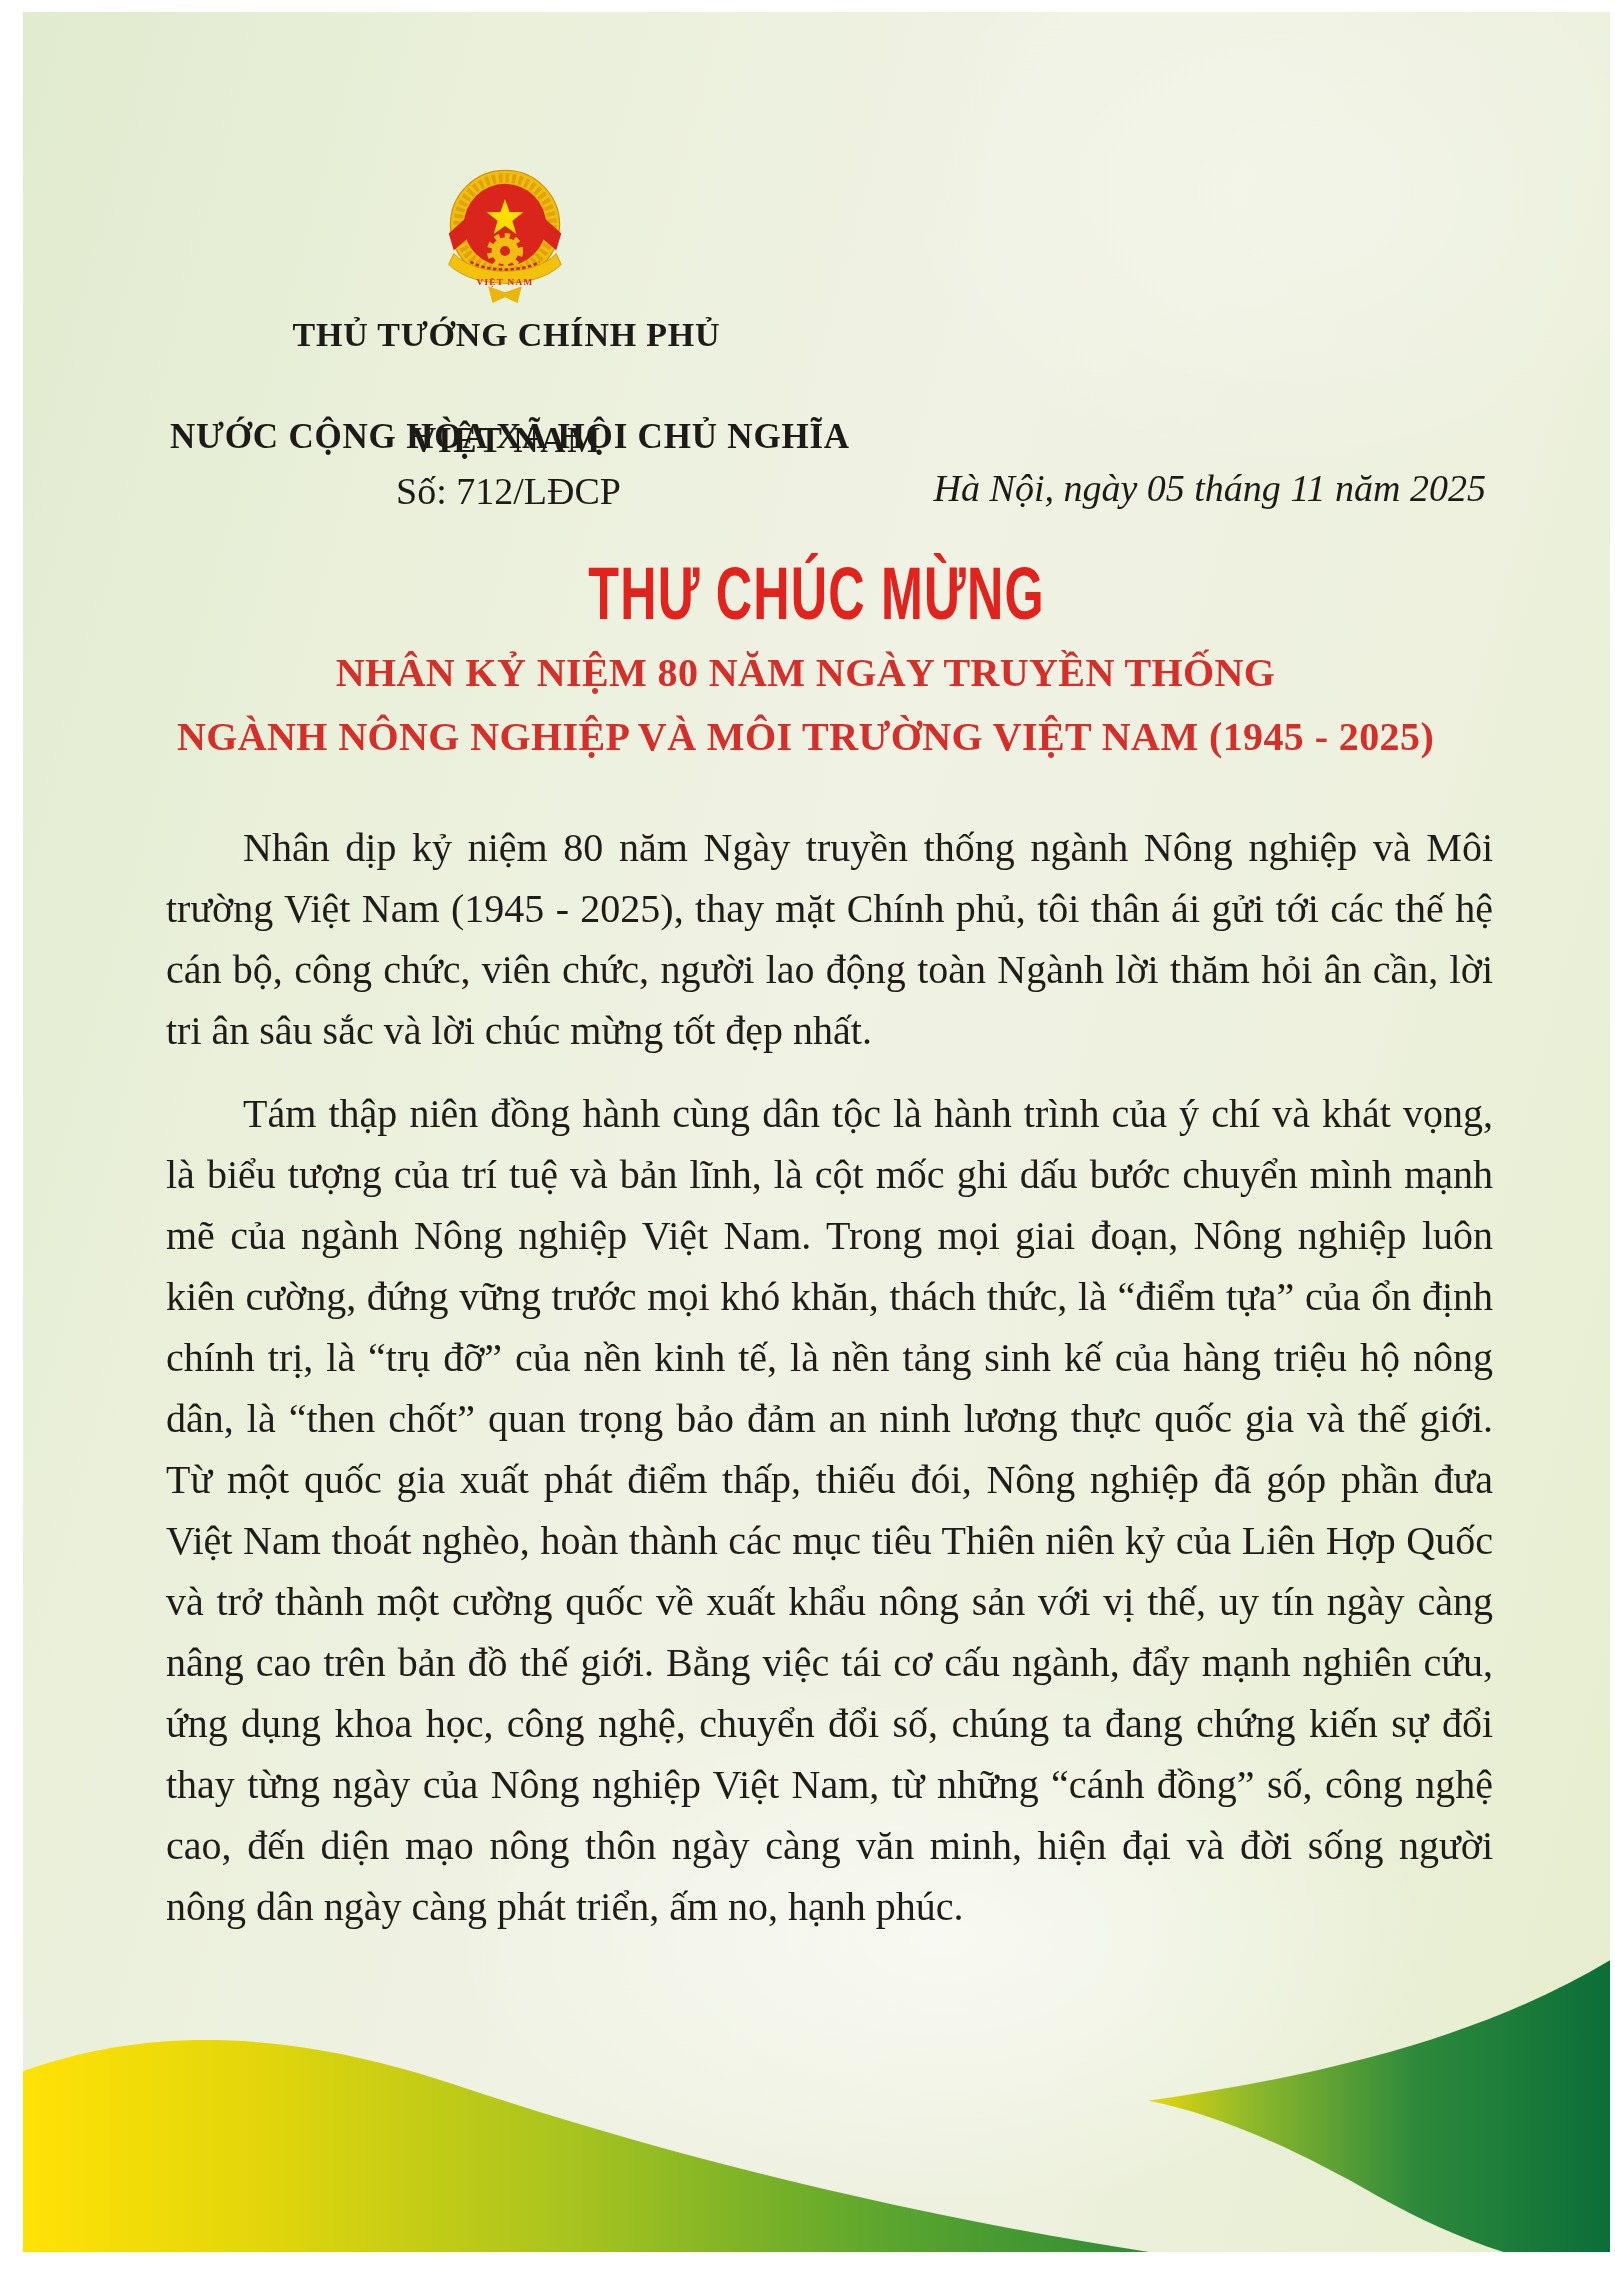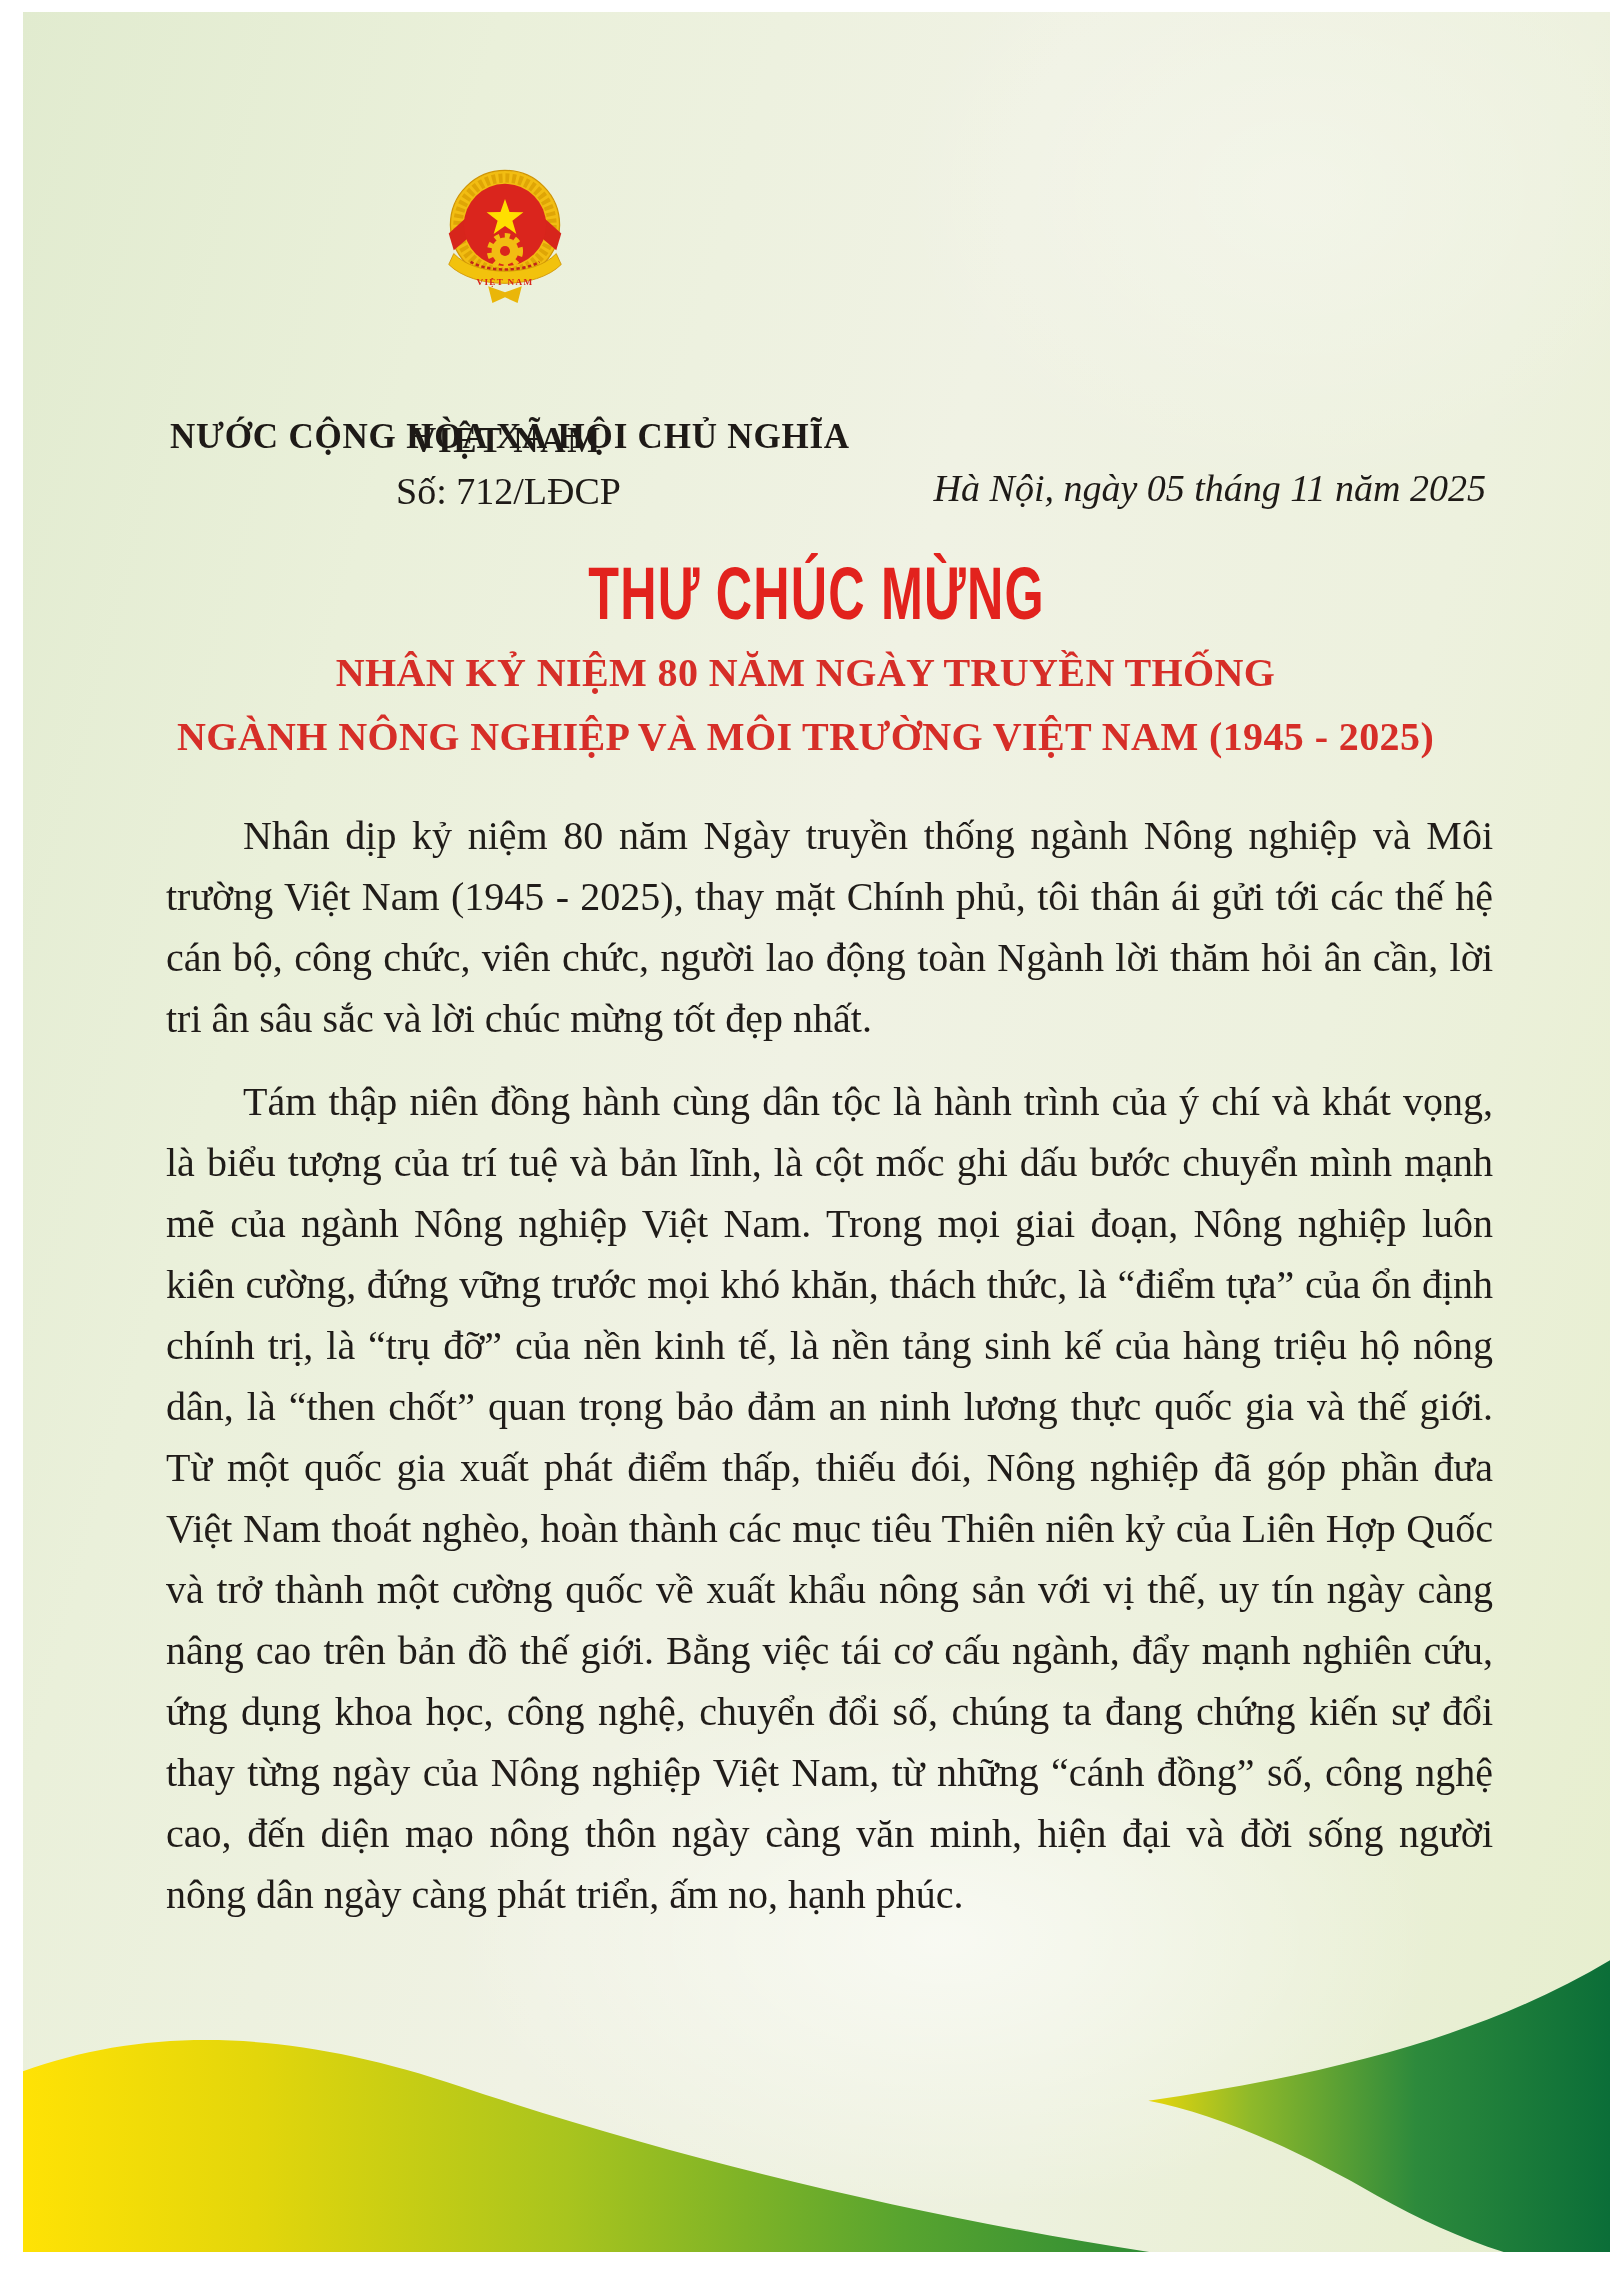--- a/index.html
+++ b/index.html
@@ -36,21 +36,21 @@
     position:absolute;left:0;width:1615px;margin-left:-25px;text-align:center;
     font-size:40px;font-weight:bold;color:#d62e28;white-space:nowrap;letter-spacing:0.4px;
   }
   #subtitle1{top:637px;}
   #subtitle2{top:701px;}
 
   #body-text{
     position:absolute;left:143px;top:789px;width:1327px;
     font-size:40px;line-height:61px;color:#201c19;text-align:justify;
   }
-  #body-text p{margin:4px 0 22px 0;text-indent:77px;}
+  #body-text p{margin:16px 0 22px 0;text-indent:77px;}
 
   #emblem{position:absolute;left:419px;top:154px;width:126px;height:139px;}
   #bottom-art{position:absolute;left:0;top:1923px;width:1587px;height:339px;}
 </style>
 </head>
 <body>
 
 <div id="stage">
   <div id="page">
 
@@ -66,20 +66,21 @@
         <circle cx="75" cy="101" r="18" fill="none" stroke="#f2bd12" stroke-width="7" stroke-dasharray="6 6"></circle>
         <circle cx="75" cy="101" r="16" fill="#f2bd12"></circle>
         <circle cx="75" cy="101" r="6" fill="#da251d"></circle>
       </g>
       <path d="M14,104 C40,132 110,132 136,104 L142,117 C112,147 38,147 8,117 Z" fill="#f2c20d" stroke="#cf9404" stroke-width="1"></path>
       <path d="M34,114 C55,126 95,126 116,114" stroke="#c2241a" stroke-width="3" stroke-dasharray="4 3" fill="none"></path>
       <text x="75" y="141" text-anchor="middle" font-size="11" font-weight="bold" letter-spacing="1.5" fill="#d7251c" font-family="Liberation Serif, serif">VIỆT NAM</text>
       <path d="M55,143 L75,150 L95,143 L90,163 L75,156 L60,163 Z" fill="#eab609"></path>
     </svg>
 
+    <div class="hdr" id="hdr-agency">THỦ TƯỚNG CHÍNH PHỦ</div>
     <div class="hdr" id="hdr-nation1">NƯỚC CỘNG HÒA XÃ HỘI CHỦ NGHĨA</div>
     <div class="hdr" id="hdr-nation2">VIỆT NAM</div>
     <div id="doc-number">Số: 712/LĐCP</div>
     <div id="date-line">Hà Nội, ngày 05 tháng 11 năm 2025</div>
 
     <div id="letter-title">
       <span>THƯ CHÚC MỪNG</span>
     </div>
     <div class="subtitle" id="subtitle1">NHÂN KỶ NIỆM 80 NĂM NGÀY TRUYỀN THỐNG</div>
     <div class="subtitle" id="subtitle2">NGÀNH NÔNG NGHIỆP VÀ MÔI TRƯỜNG VIỆT NAM (1945 - 2025)</div>

